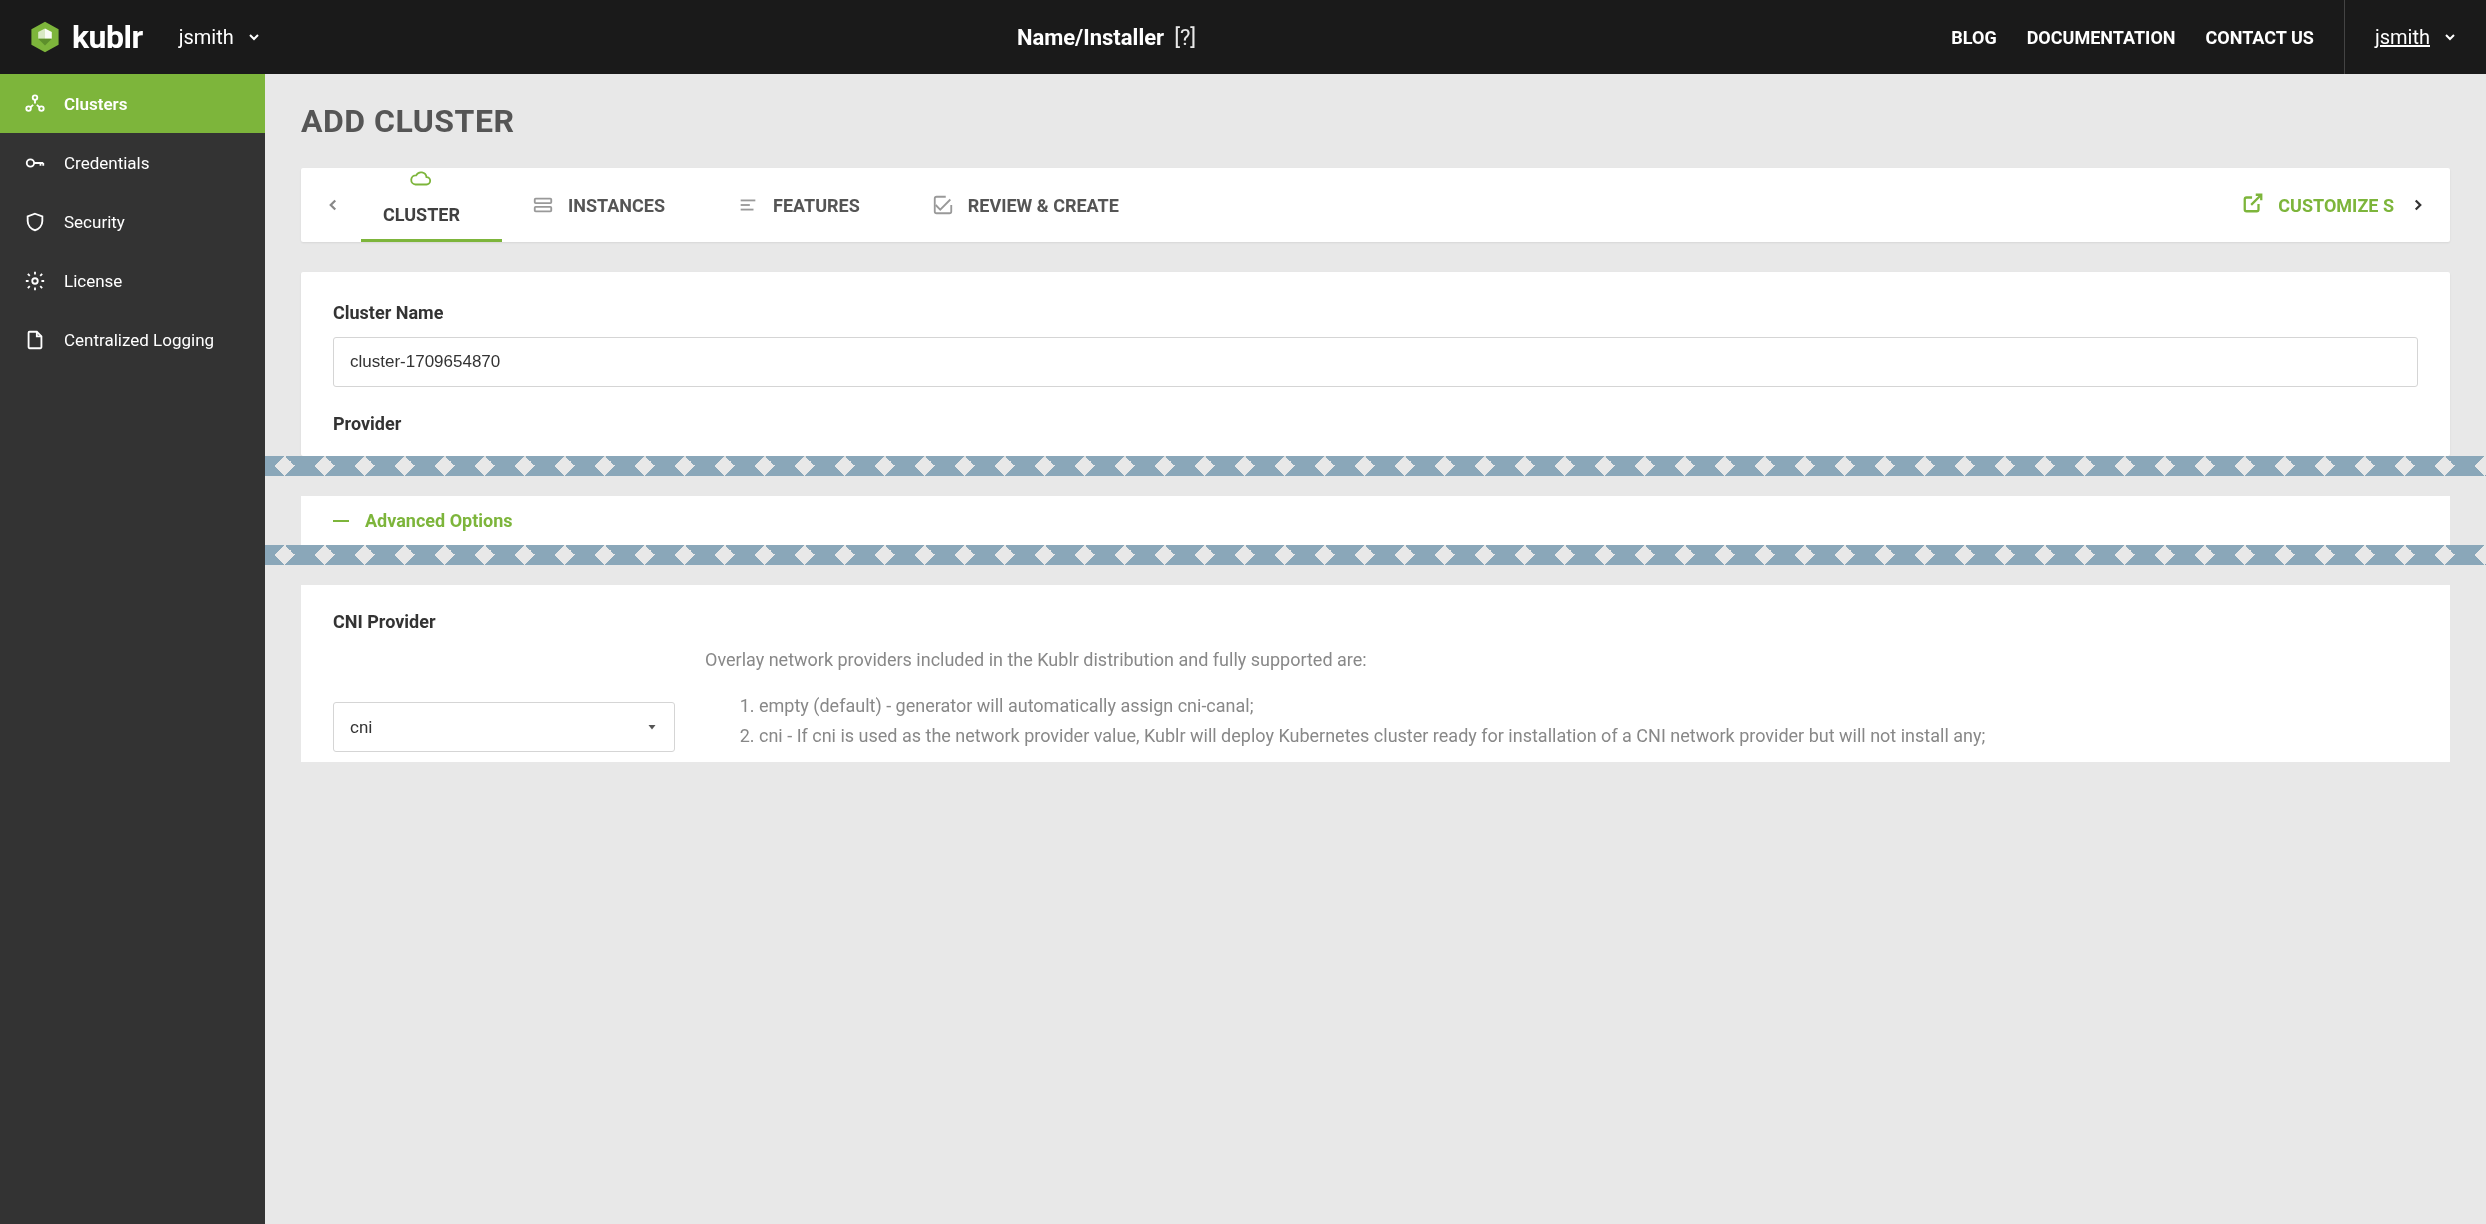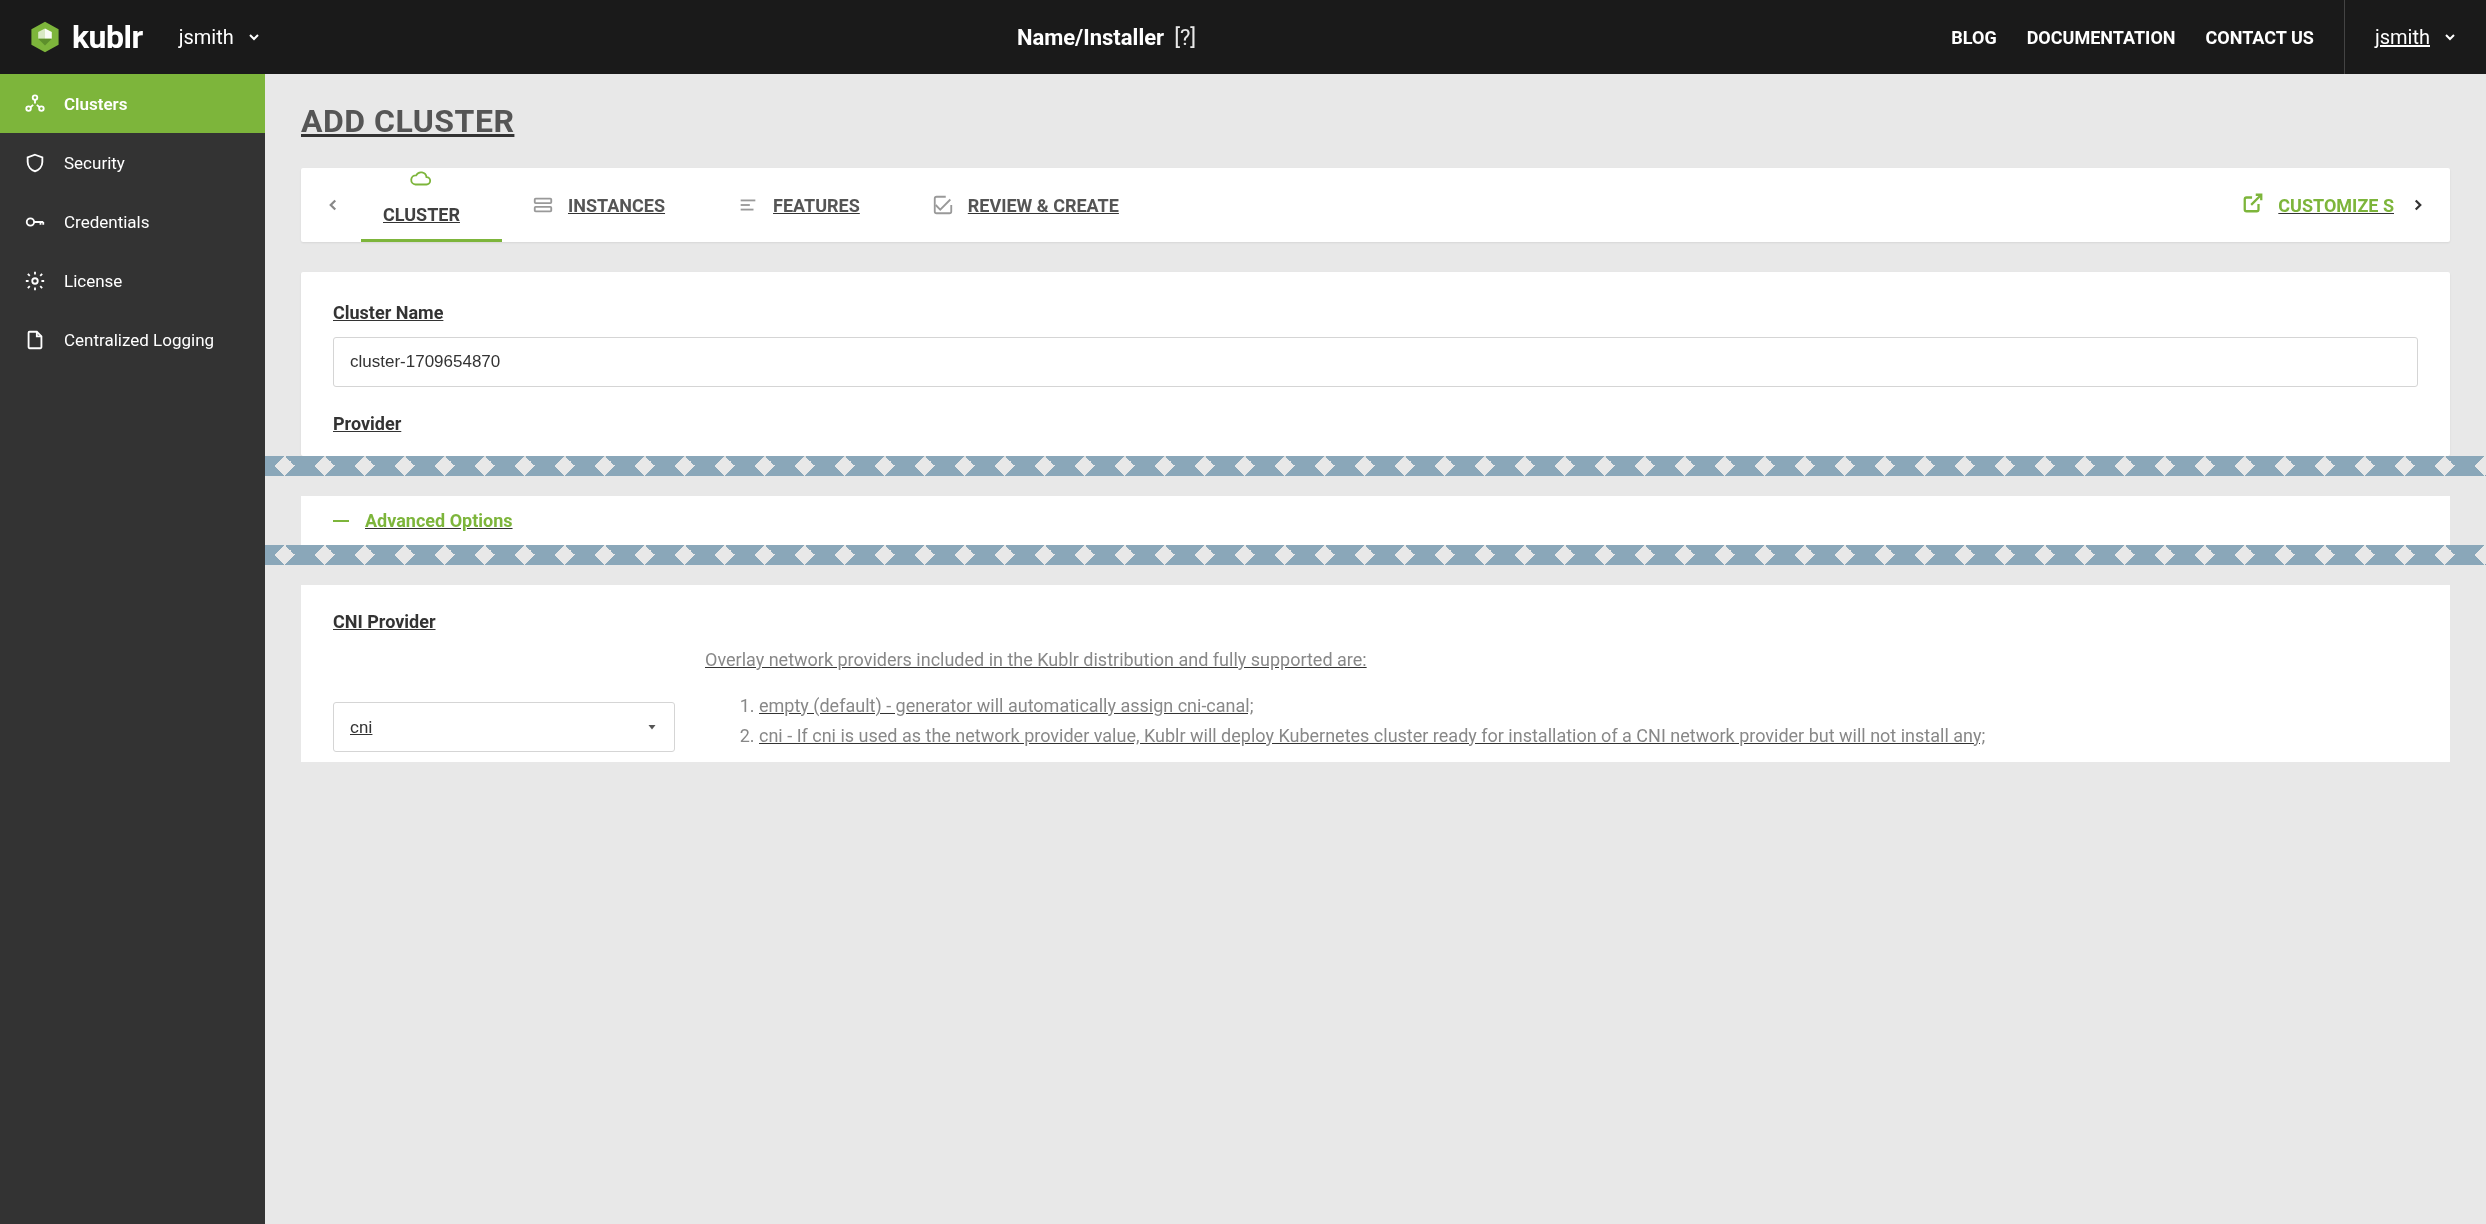--- a/index.html
+++ b/index.html
@@ -96,21 +96,20 @@
       height: 22px;
       display: flex;
       align-items: center;
       justify-content: center;
       flex-shrink: 0;
     }
     .main {
       flex: 1;
       padding: 28px 36px 0 36px;
       position: relative;
-      text-decoration: underline;
     }
     .page-title {
       font-size: 32px;
       font-weight: 700;
       color: #555;
       letter-spacing: 0.5px;
       margin-bottom: 28px;
     }
     .tabs-card {
       background: #fff;
@@ -309,33 +308,33 @@
             <circle cx="5" cy="17" r="2.5"></circle>
             <circle cx="19" cy="17" r="2.5"></circle>
             <path d="M12 7.5v4M10 13l-3 2.5M14 13l3 2.5"></path>
           </svg>
       </span>
       <span>Clusters</span>
     </div>
     <div class="side-item">
       <span class="side-icon">
         <svg width="22" height="22" viewBox="0 0 24 24" fill="none" stroke="#fff" stroke-width="2">
-            <path d="M12 3l8 3v5c0 5-3.5 9-8 10-4.5-1-8-5-8-10V6l8-3z"></path>
+            <circle cx="7" cy="12" r="4"></circle>
+            <path d="M11 12h10M18 12v3M21 12v3"></path>
           </svg>
       </span>
-      <span>Security</span>
+      <span>Credentials</span>
     </div>
     <div class="side-item">
       <span class="side-icon">
         <svg width="22" height="22" viewBox="0 0 24 24" fill="none" stroke="#fff" stroke-width="2">
-            <circle cx="7" cy="12" r="4"></circle>
-            <path d="M11 12h10M18 12v3M21 12v3"></path>
+            <path d="M12 3l8 3v5c0 5-3.5 9-8 10-4.5-1-8-5-8-10V6l8-3z"></path>
           </svg>
       </span>
-      <span>Credentials</span>
+      <span>Security</span>
     </div>
     <div class="side-item">
       <span class="side-icon">
         <svg width="22" height="22" viewBox="0 0 24 24" fill="none" stroke="#fff" stroke-width="2">
             <circle cx="12" cy="12" r="3"></circle>
             <path d="M12 2v3M12 19v3M4.2 4.2l2.1 2.1M17.7 17.7l2.1 2.1M2 12h3M19 12h3M4.2 19.8l2.1-2.1M17.7 6.3l2.1-2.1"></path>
           </svg>
       </span>
       <span>License</span>
     </div>

